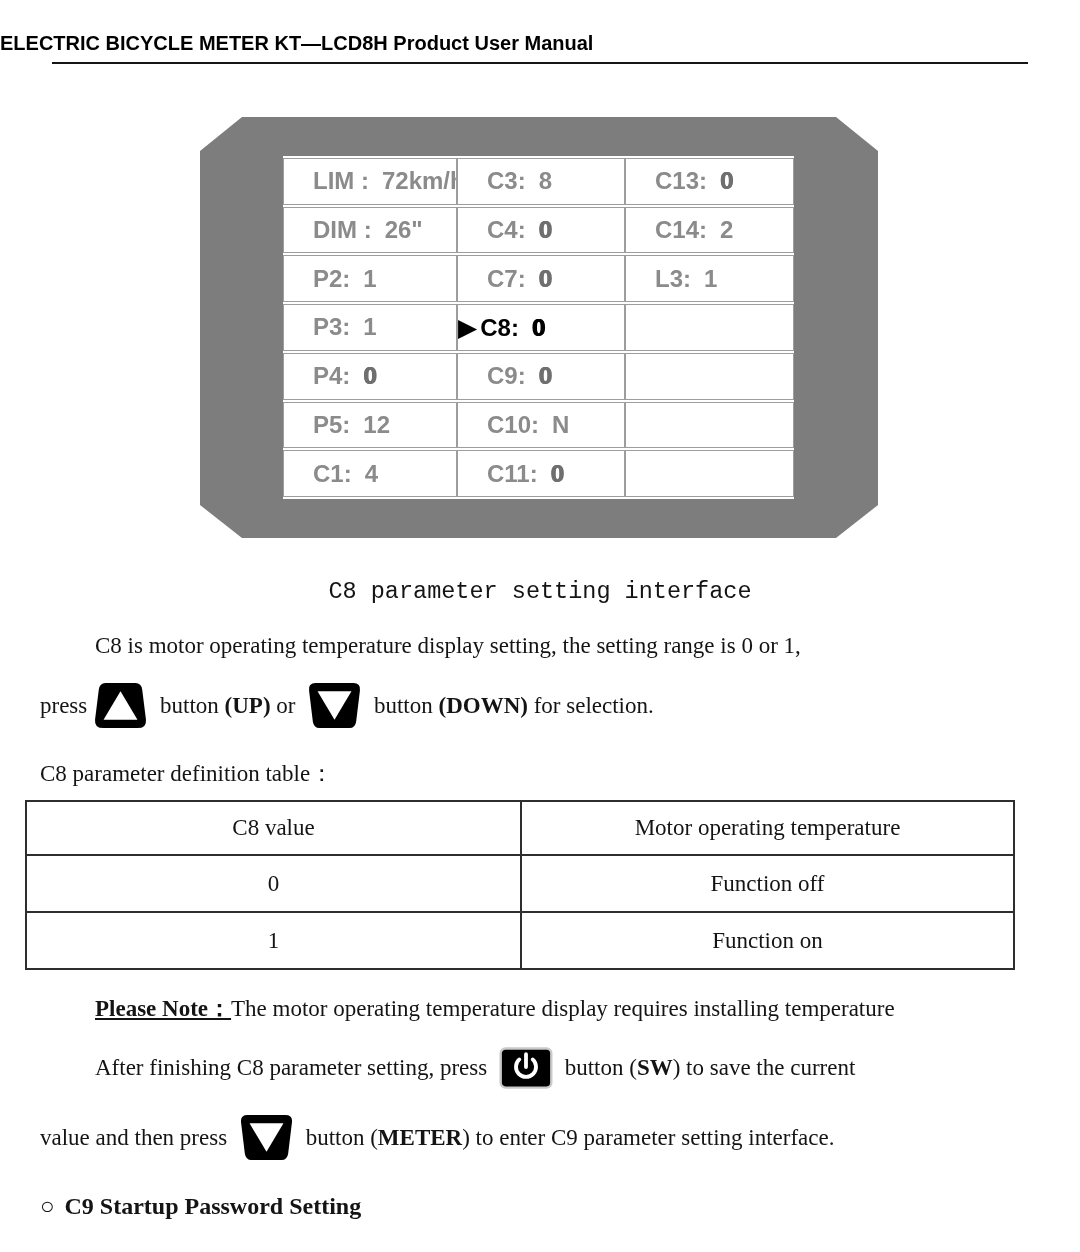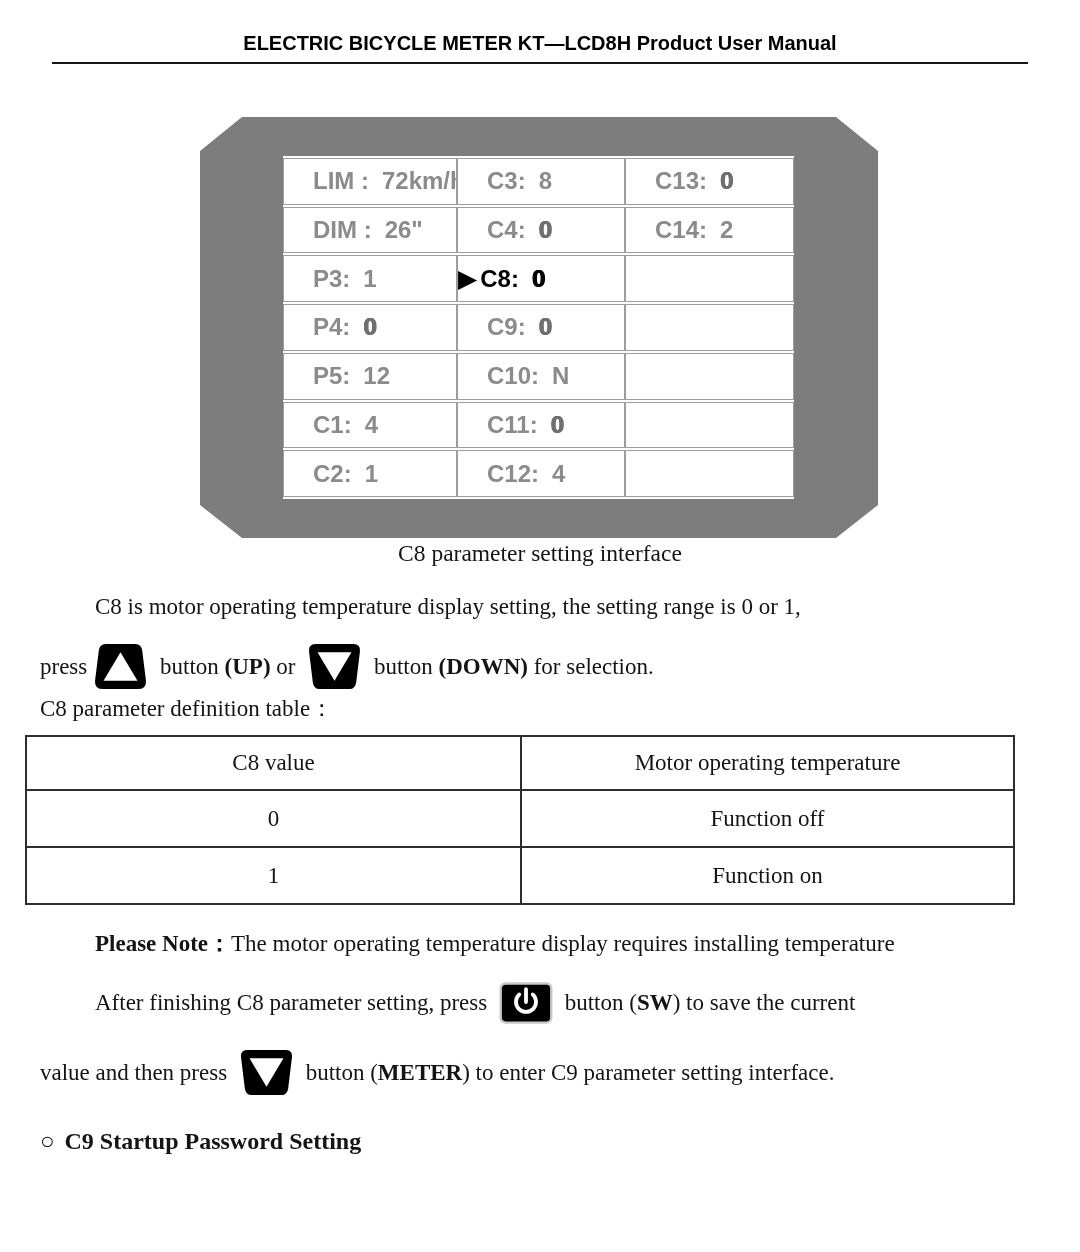--- a/index.html
+++ b/index.html
@@ -3,21 +3,21 @@
 <meta charset="utf-8">
 <style>
   html,body{margin:0;padding:0;}
   body{
     width:1080px;height:1252px;overflow:hidden;background:#ffffff;
     font-family:"Liberation Serif","DejaVu Serif",serif;
     font-size:23px;color:#141414;position:relative;
   }
   
   .header-title{
-    margin-top:30px;text-align:center;
+    margin-top:30px;
     font-family:"Liberation Sans","DejaVu Sans",sans-serif;
     font-weight:700;font-size:20px;color:#000;line-height:26px;
   }
   .header-rule{height:0;border-top:2.5px solid #151515;margin:6px 52px 0;}
 
   
   .panel-wrap{position:relative;margin:53px 0 0 200px;width:678px;height:421px;}
   .panel-bg{
     position:absolute;left:0;top:0;width:678px;height:421px;background:#7d7d7d;
     clip-path:polygon(42px 0,636px 0,678px 34px,678px 388px,636px 421px,42px 421px,0 388px,0 34px);
@@ -32,41 +32,41 @@
     border:1px solid #9d9d9d;height:30px;padding:0 0 0 29px;
     text-align:left;vertical-align:middle;white-space:nowrap;overflow:hidden;
   }
   table.lcd td .val{margin-left:13px;}
   table.lcd td .vb{color:#6f6f6f;text-shadow:0.8px 0 0 currentColor,-0.4px 0 0 currentColor;}
   table.lcd td.selc{padding-left:0;color:#000;}
   table.lcd td.selc .vb{color:#000;}
   table.lcd td.selc .arrow{font-weight:400;font-size:25px;margin-right:3px;color:#000;}
 
   
-  .caption{text-align:center;font-size:23.5px;line-height:30px;}
+  .caption{margin-top:39px;text-align:center;font-size:23.5px;line-height:30px;font-family:Liberation Mono, monospace;}
   .para1{margin:24px 40px 0;text-indent:55px;line-height:30px;}
   .seg-line{margin:0 40px;white-space:pre;line-height:54px;}
   .press-line{margin-top:18px;}
   .seg-line .b{font-weight:700;}
   .icon-btn{display:inline-block;vertical-align:middle;margin:0 5px;position:relative;top:-2px;}
   .icon-updown svg{width:57px;height:49px;display:block;}
   .icon-sw svg{width:56px;height:42px;display:block;}
-  .def-label{margin:0 40px 0;line-height:30px;}
+  .def-label{margin:26px 40px 0;line-height:30px;}
 
   table.def{
     margin:11px 0 0 25px;width:988px;border-collapse:collapse;table-layout:fixed;
     text-align:center;font-size:23px;padding-left:28px;
   }
   table.def col.d1{width:495px;} table.def col.d2{width:493px;}
   table.def th{border:2px solid #2e2e2e;height:50px;font-weight:400;}
   table.def td{border:2px solid #2e2e2e;height:53px;}
 
   .note{margin:14px 40px 0;line-height:50px;}
   .note .line1{text-indent:55px;}
-  .note .b{font-weight:700;}
+  .note .b{font-weight:700;text-decoration:underline;}
   .save-line{margin-top:6px;padding-left:55px;line-height:56px;}
   .down-line{margin-top:14px;line-height:56px;}
   .c9-heading{margin:24px 40px 0;line-height:32px;font-weight:700;font-size:24px;}
   .c9-heading .bullet{font-weight:400;margin-right:10px;}
 </style>
 </head>
 <body>
 
 <div class="header-title">ELECTRIC BICYCLE METER KT—LCD8H Product User Manual</div>
 <div class="header-rule"></div>
@@ -85,42 +85,42 @@
             <td><span class="lbl">LIM :</span><span class="val">72km/h</span></td>
             <td><span class="lbl">C3:</span><span class="val">8</span></td>
             <td><span class="lbl">C13:</span><span class="val vb">0</span></td>
           </tr>
           <tr>
             <td><span class="lbl">DIM :</span><span class="val">26"</span></td>
             <td><span class="lbl">C4:</span><span class="val vb">0</span></td>
             <td><span class="lbl">C14:</span><span class="val">2</span></td>
           </tr>
           <tr>
+            <td><span class="lbl">P2:</span><span class="val">1</span></td>
+            <td><span class="lbl">C7:</span><span class="val vb">0</span></td>
+            <td><span class="lbl">L3:</span><span class="val">1</span></td>
+          </tr>
+          <tr>
             <td><span class="lbl">P3:</span><span class="val">1</span></td>
             <td class="selc"><span class="arrow">▶</span><span class="lbl">C8:</span><span class="val vb">0</span></td>
             <td></td>
           </tr>
           <tr>
             <td><span class="lbl">P4:</span><span class="val vb">0</span></td>
             <td><span class="lbl">C9:</span><span class="val vb">0</span></td>
             <td></td>
           </tr>
           <tr>
             <td><span class="lbl">P5:</span><span class="val">12</span></td>
             <td><span class="lbl">C10:</span><span class="val">N</span></td>
             <td></td>
           </tr>
           <tr>
             <td><span class="lbl">C1:</span><span class="val">4</span></td>
             <td><span class="lbl">C11:</span><span class="val vb">0</span></td>
-            <td></td>
-          </tr>
-          <tr>
-            <td><span class="lbl">C2:</span><span class="val">1</span></td>
-            <td><span class="lbl">C12:</span><span class="val">4</span></td>
             <td></td>
           </tr>
         </tbody>
     </table>
   </div>
 </div>
 
 <div class="caption">C8 parameter setting interface</div>
 
 <div class="para1">C8 is motor operating temperature display setting, the setting range is 0 or 1,</div>

